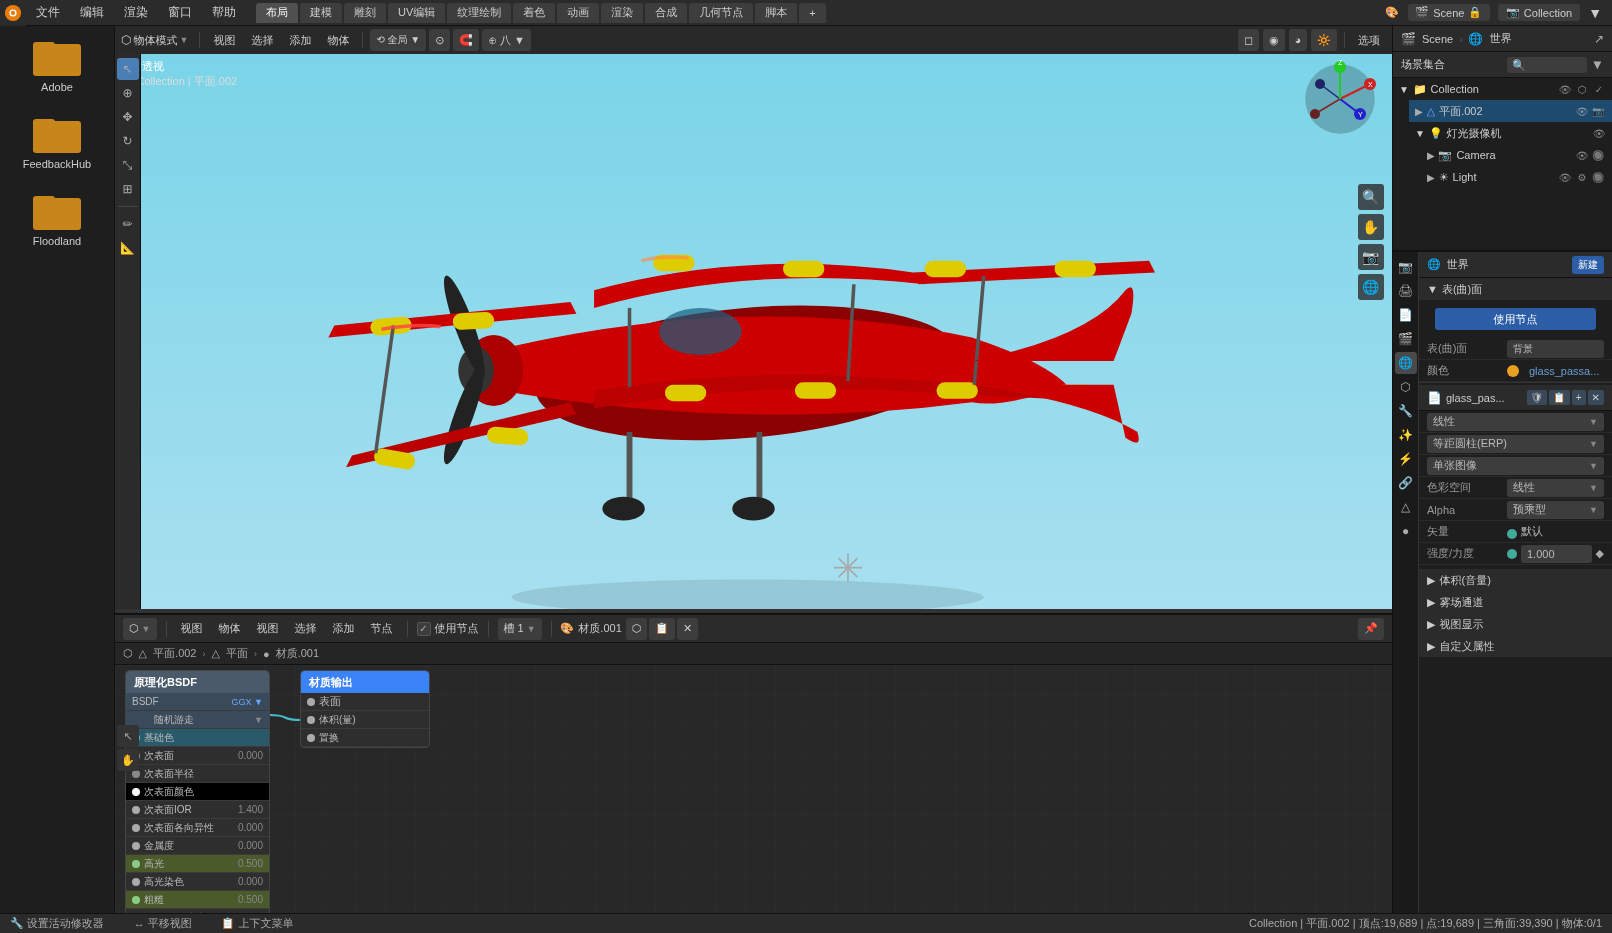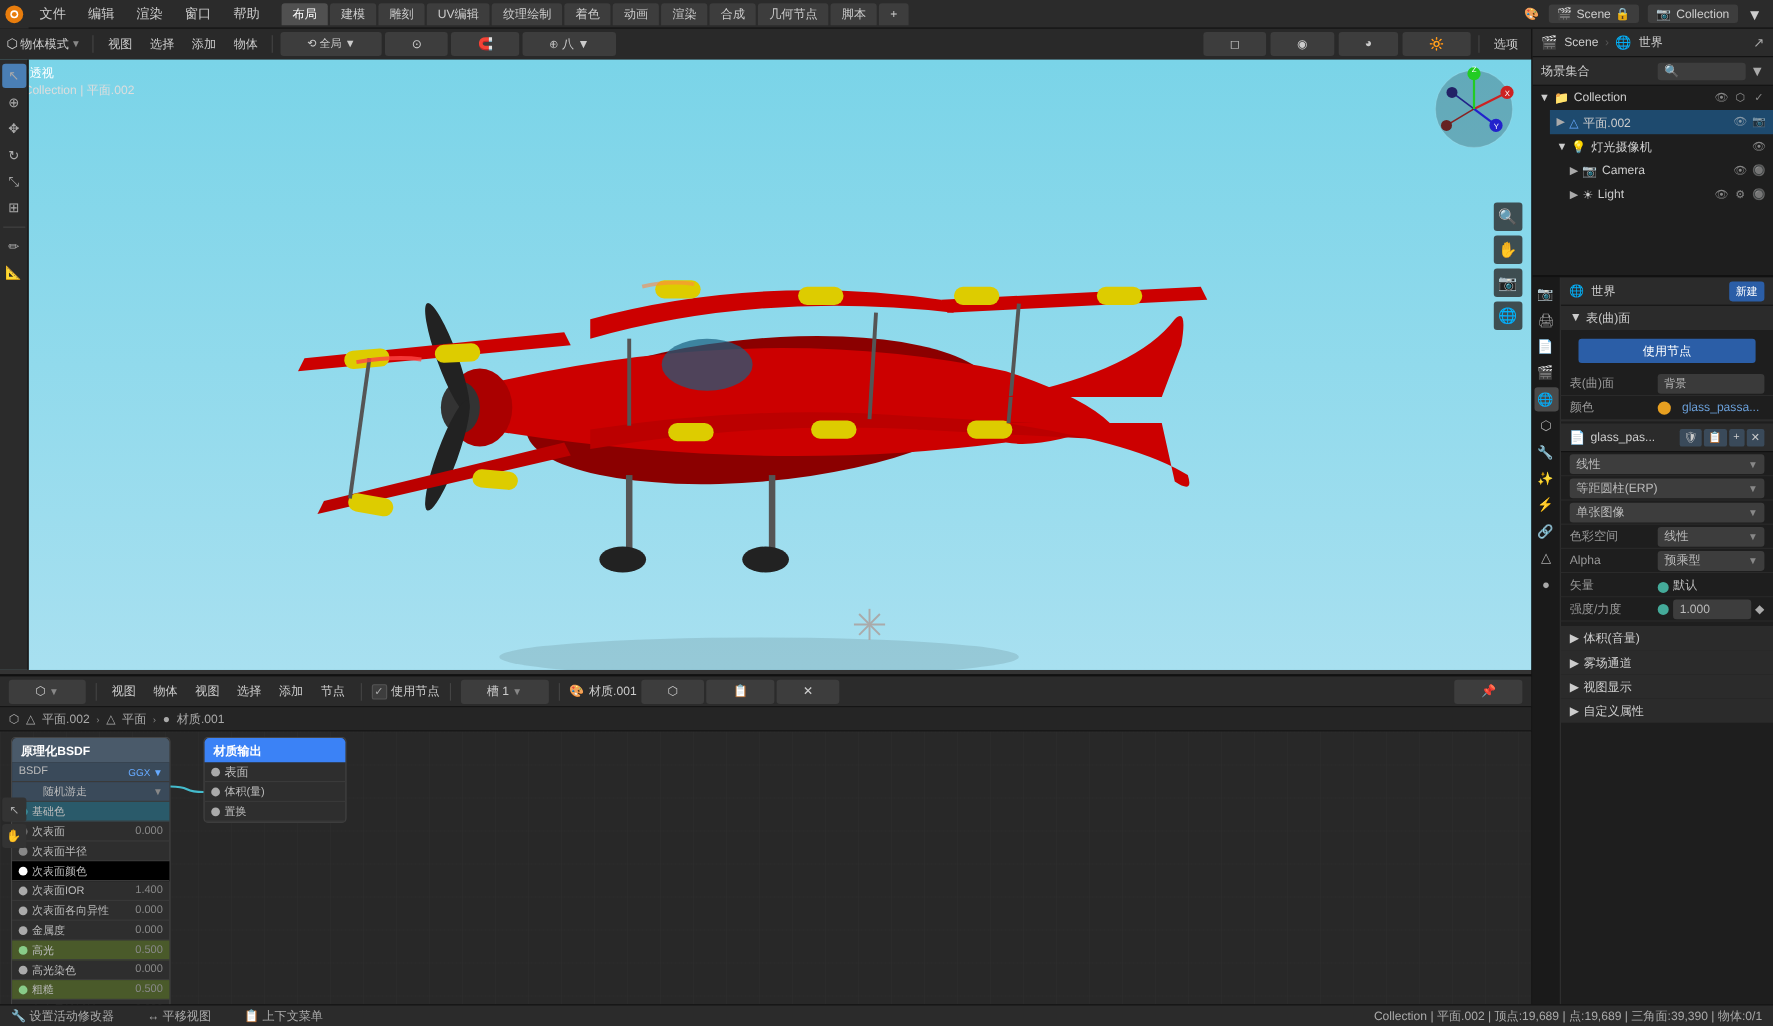--- a/index.html
+++ b/index.html
@@ -39,21 +39,21 @@
     .blender-logo {
       width: 26px;
       height: 26px;
       display: flex;
       align-items: center;
       justify-content: center;
       background: #2b2b2b;
     }
     .toolbar-btn {
       height: 22px;
-      padding: 0 24px;
+      padding: 0 6px;
       background: #3d3d3d;
       border: none;
       border-radius: 3px;
       color: #ccc;
       font-size: 11px;
       cursor: pointer;
       display: flex;
       align-items: center;
       gap: 3px;
     }
@@ -581,20 +581,34 @@
     <div style="display:flex; align-items:center; gap:4px; background:#3d3d3d; padding:2px 8px; border-radius:3px;">
       <span>📷</span>
       <span>Collection</span>
     </div>
     <span style="font-size:14px;">▼</span>
   </div>
 </div>
 
 <div class="main-layout" style="top:26px; height:907px;">
 
+  <div class="left-sidebar">
+    <div class="sidebar-folder">
+      <div class="folder-icon"></div>
+      <span class="folder-label">Adobe</span>
+    </div>
+    <div class="sidebar-folder">
+      <div class="folder-icon"></div>
+      <span class="folder-label">FeedbackHub</span>
+    </div>
+    <div class="sidebar-folder">
+      <div class="folder-icon"></div>
+      <span class="folder-label">Floodland</span>
+    </div>
+  </div>
 
   <div style="flex:1; display:flex; flex-direction:column; position:relative;">
 
     <div style="flex:1; position:relative; min-height:0;">
 
       <div class="viewport-toolbar">
 
         <div style="display:flex;align-items:center;gap:2px;margin-right:4px;">
           <span style="font-size:12px;">⬡</span>
           <span>物体模式</span>

